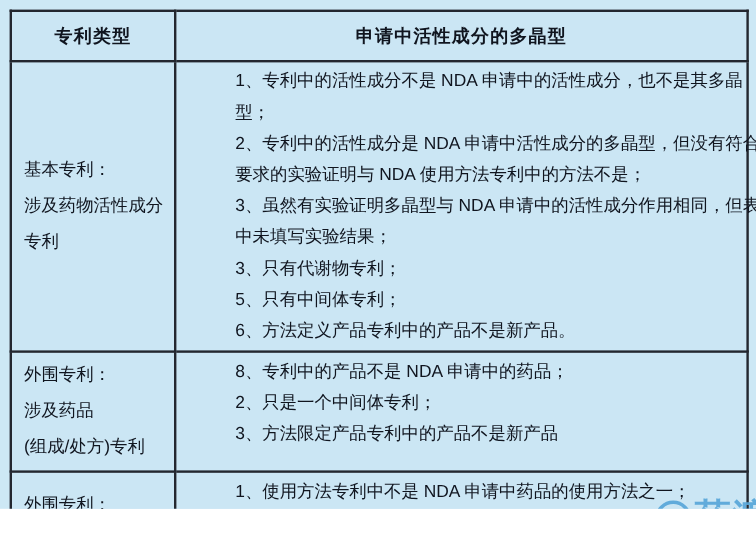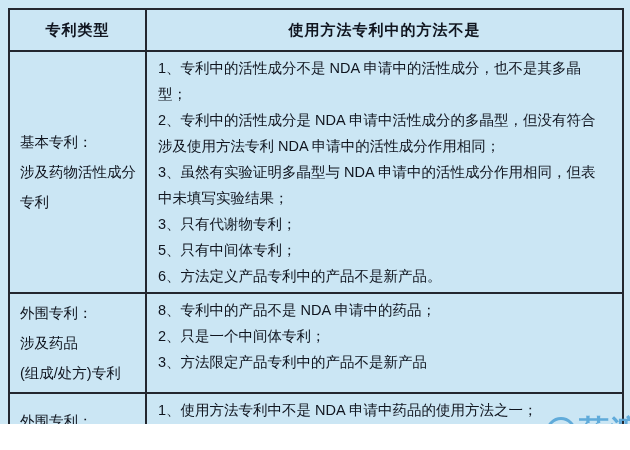--- a/index.html
+++ b/index.html
@@ -46,21 +46,21 @@
     font-size: 14.5px;
     border-radius: 31px;
   }
   td.left-cell .cell-inner { padding: 4px 6px 4px 10px; }
   td.left-cell .line { line-height: 30px; white-space: nowrap; }
   td.right-cell {
     vertical-align: top;
     text-align: left;
     font-size: 14.5px;
   }
-  td.right-cell .cell-inner { padding: 3px 24px 3px 11px; }
+  td.right-cell .cell-inner { padding: 3px 24px 3px 11px; margin-left: 38px; }
   td.right-cell .line { line-height: 26px; white-space: nowrap; }
   .watermark {
     position: absolute;
     left: 546px;
     top: 411px;
     display: flex;
     align-items: center;
     color: #58a6d8;
     opacity: 0.92;
     z-index: 5;
@@ -91,37 +91,37 @@
 <div class="canvas">
 
   <table class="patent-table">
     <colgroup>
       <col class="c1">
       <col class="c2">
     </colgroup>
     <tbody>
         <tr class="header-row">
       <th>专利类型</th>
-      <th>使用方法专利中的方法不是</th>
+      <th>申请中活性成分的多晶型</th>
     </tr>
 
     <tr class="row-basic">
       <td class="left-cell">
         <div class="cell-inner">
           <div class="line">基本专利：</div>
           <div class="line">涉及药物活性成分</div>
           <div class="line">专利</div>
         </div>
       </td>
       <td class="right-cell">
         <div class="cell-inner">
           <div class="line">1、专利中的活性成分不是 NDA 申请中的活性成分，也不是其多晶</div>
           <div class="line">型；</div>
           <div class="line">2、专利中的活性成分是 NDA 申请中活性成分的多晶型，但没有符合</div>
-          <div class="line">涉及使用方法专利 NDA 申请中的活性成分作用相同；</div>
+          <div class="line">要求的实验证明与 NDA 使用方法专利中的方法不是；</div>
           <div class="line">3、虽然有实验证明多晶型与 NDA 申请中的活性成分作用相同，但表</div>
           <div class="line">中未填写实验结果；</div>
           <div class="line">3、只有代谢物专利；</div>
           <div class="line">5、只有中间体专利；</div>
           <div class="line">6、方法定义产品专利中的产品不是新产品。</div>
         </div>
       </td>
     </tr>
 
     <tr class="row-drug">

